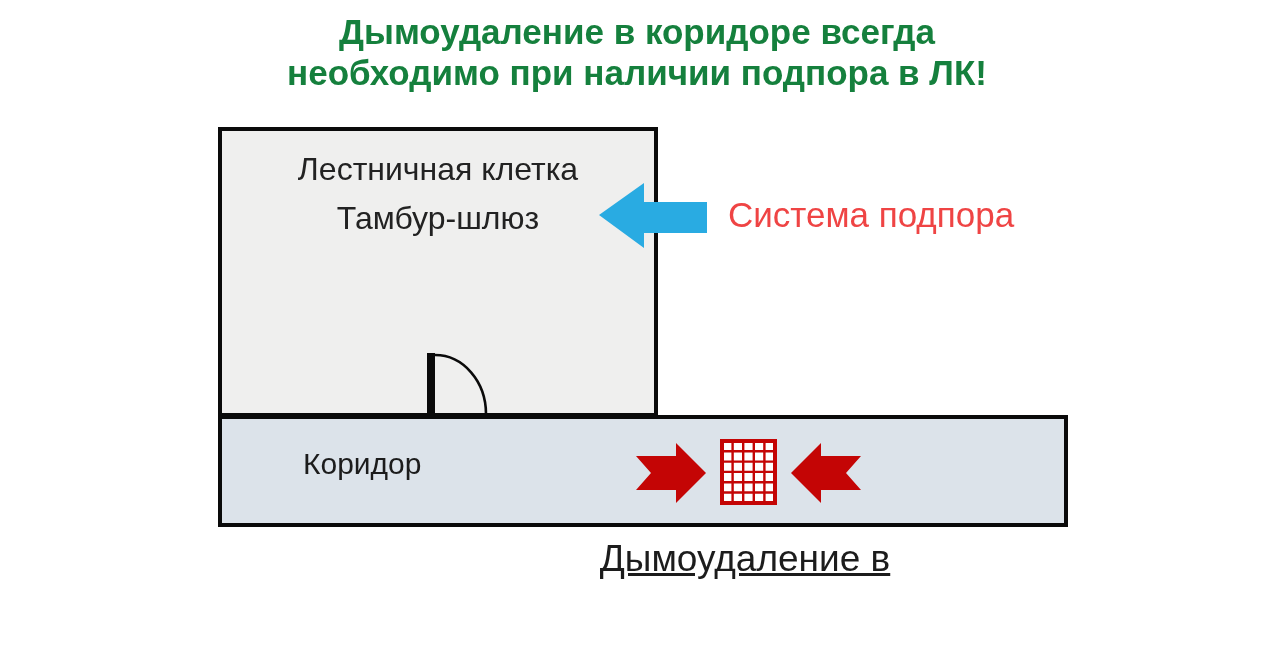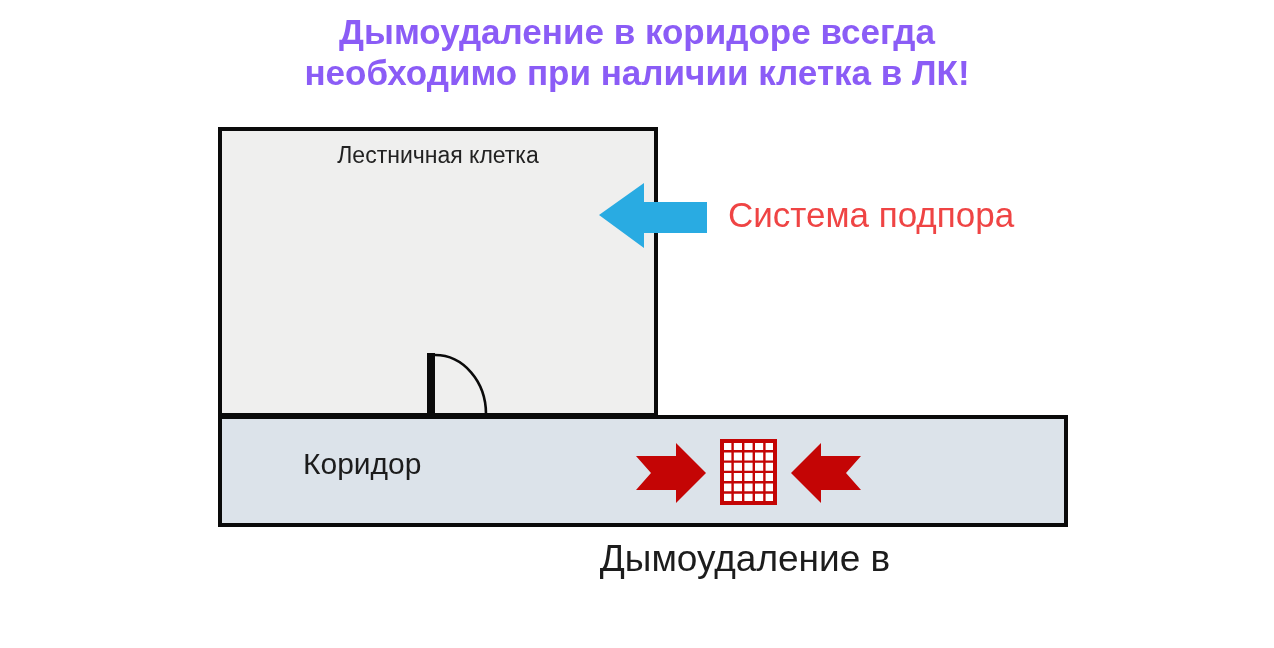--- a/index.html
+++ b/index.html
@@ -18,35 +18,36 @@
   }
   .title {
     position: absolute;
     top: 11px;
     left: 0;
     width: 100%;
     text-align: center;
     font-size: 35px;
     font-weight: bold;
     line-height: 41px;
-    color: #8b5cf6;
+    color: #15803d;
   }
   .staircase-box {
     position: absolute;
     left: 218px;
     top: 127px;
     width: 440px;
     height: 290px;
     box-sizing: border-box;
     background: #efefee;
     border: 4px solid #0a0a0a;
   }
   .room-text {
+    padding-top: 14px;
     text-align: center;
-    font-size: 23px;
+    font-size: 32px;
     line-height: 49px;
     color: #222222;
   }
   .door-svg {
     position: absolute;
     left: 424px;
     top: 353px;
     z-index: 2;
   }
   .blue-arrow-svg {
@@ -102,38 +103,40 @@
   }
   .bottom-note {
     position: absolute;
     left: 445px;
     top: 536px;
     width: 600px;
     text-align: center;
     font-size: 37px;
     line-height: 45px;
     color: #1c1c1c;
+    text-decoration: underline;
   }
   .bottom-note .bold-part {
     font-weight: bold;
   }
 </style>
 </head>
 <body>
 
 <div class="canvas">
 
   <div class="title">
     <div>Дымоудаление в коридоре всегда</div>
-    <div>необходимо при наличии клетка в ЛК!</div>
+    <div>необходимо при наличии подпора в ЛК!</div>
   </div>
 
   <div class="staircase-box">
     <div class="room-text">
       <div>Лестничная клетка</div>
+      <div>Тамбур-шлюз</div>
     </div>
   </div>
 
   <svg class="door-svg" width="64" height="62" viewBox="0 0 64 62">
     <rect x="3" y="0" width="8" height="61" fill="#0A0A0A"></rect>
     <path d="M 11 2 A 51 59 0 0 1 62 61" fill="none" stroke-width="2.6" stroke="#0A0A0A"></path>
   </svg>
 
   <svg class="blue-arrow-svg" width="108" height="65" viewBox="0 0 108 65">
     <polygon points="0,32 45,0 45,19 108,19 108,50 45,50 45,65" fill="#29ABE2"></polygon>

